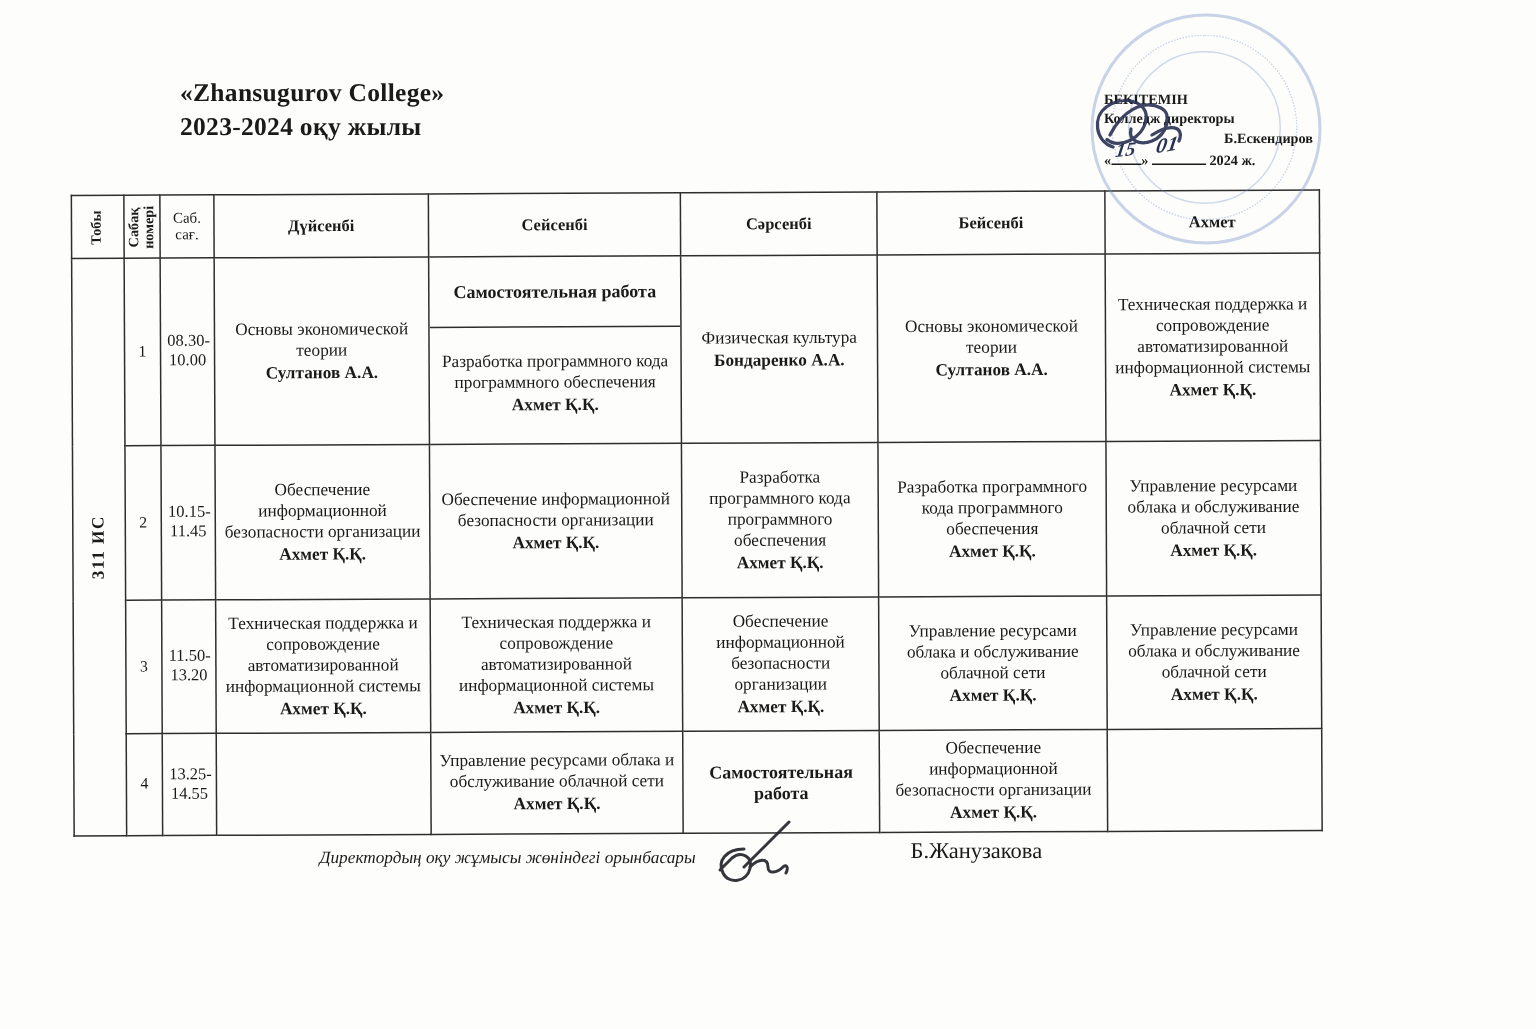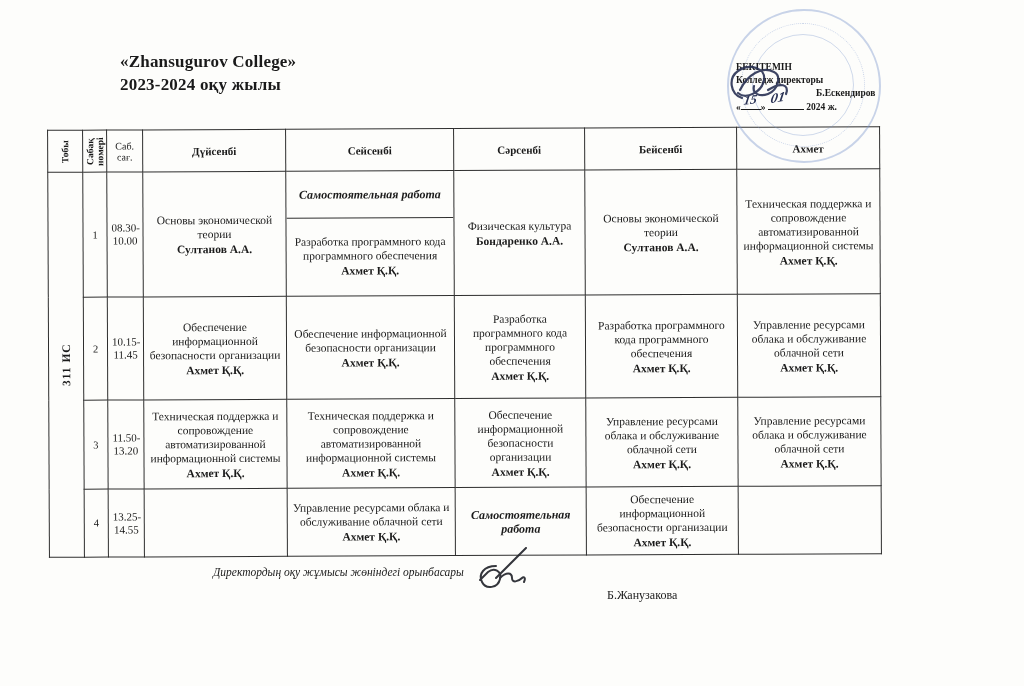--- a/index.html
+++ b/index.html
@@ -35,29 +35,29 @@
   table.sched{border-collapse:collapse;table-layout:fixed;width:832px;background:transparent;}
   .sched td,.sched th{border:1.5px solid #2e2e2e;padding:2px 4px;vertical-align:middle;text-align:center;font-weight:normal;overflow:hidden;}
   .sched .day-h{font-weight:bold;font-size:11px;}
   .sched .small-h{font-weight:normal;font-size:10px;line-height:11px;white-space:pre-line;}
   .vert{position:relative;}
   .vert .vtxt{position:absolute;left:50%;top:50%;transform:translate(-50%,-50%) rotate(-90deg);white-space:pre-line;font-weight:bold;font-size:9.5px;line-height:10px;}
   .vert .vtxt.grp{font-size:11.5px;letter-spacing:1px;white-space:nowrap;}
   .cell{font-size:11.5px;line-height:14px;}
   .subj{display:block;}
   .teach{display:block;font-weight:bold;margin-top:1px;}
-  .solo{display:block;font-weight:bold;font-size:12px;font-style:italic;}
+  .solo{display:block;font-weight:bold;font-size:12px;}
   .num{font-size:10.5px;}
   .time{font-weight:bold;font-size:11px;white-space:pre-line;line-height:13px;}
   td.split{padding:0;vertical-align:top;}
   .split-top{height:46px;border-bottom:1.5px solid #2e2e2e;display:flex;align-items:center;justify-content:center;}
   .split-bottom{height:75px;display:flex;flex-direction:column;align-items:center;justify-content:center;}
   
   .footer-label{position:absolute;left:213px;top:566px;font-size:11.5px;font-style:italic;}
-  .footer-name{position:absolute;left:607px;top:588px;font-size:12px;}
+  .footer-name{position:absolute;left:607px;top:560px;font-size:15px;}
 </style>
 </head>
 <body>
 
 <div class="page">
 
   <div class="title-block">
     <div class="title-line">«Zhansugurov College»</div>
     <div class="title-line">2023-2024 оқу жылы</div>
   </div>

